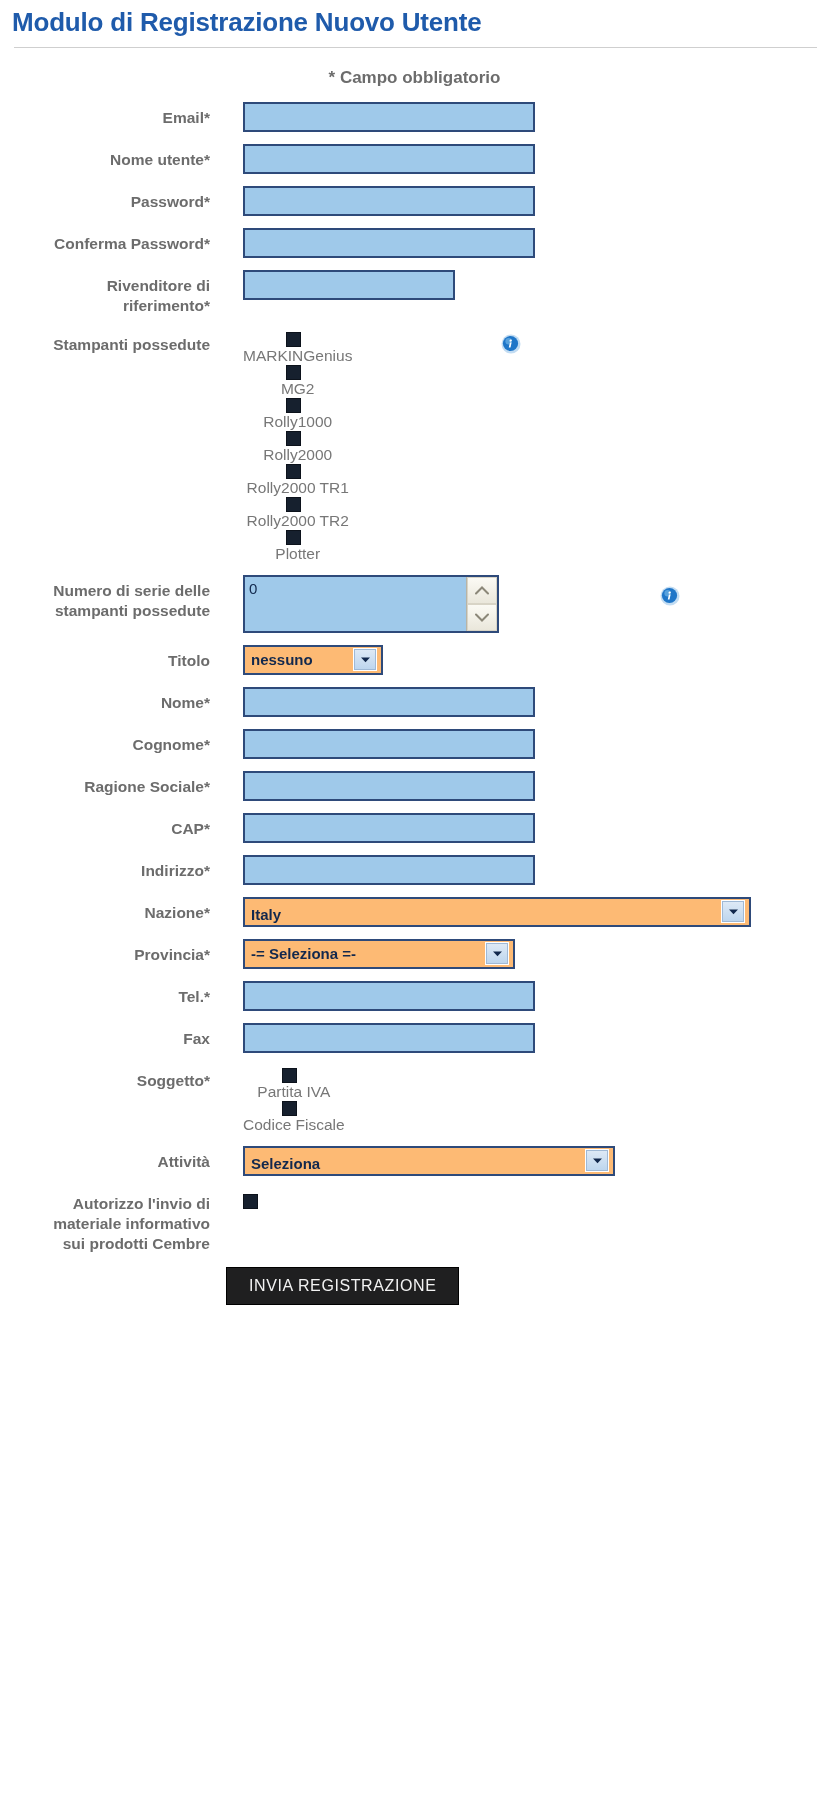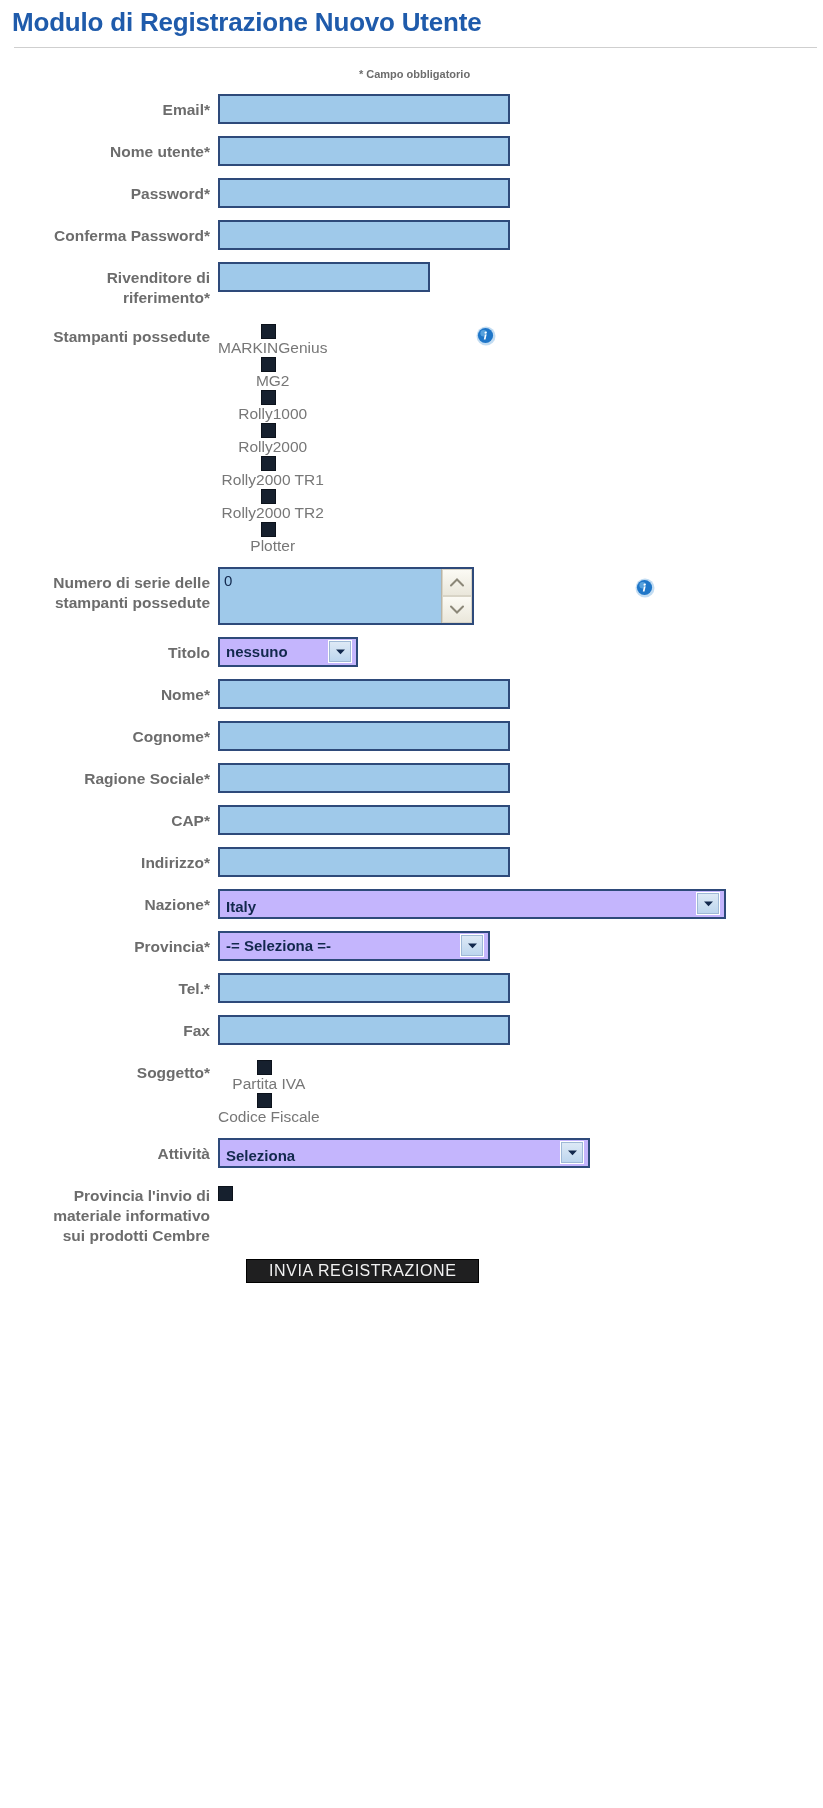--- a/index.html
+++ b/index.html
@@ -39,34 +39,35 @@
   }
   .title-rule {
     height: 1px;
     background: #cfcfcf;
     margin: 2px 6px 0 6px;
   }
 
   .required-note {
     text-align: center;
     color: #6c6c6c;
-    font-size: 11px;
+    font-size: 17px;
     font-weight: bold;
     padding: 20px 0 14px 0;
     margin-left: 6px;
   }
 
   
   .form {
     width: 823px;
   }
   .row {
     display: flex;
     align-items: flex-start;
     margin-bottom: 12px;
+    gap: 25px;
   }
 
   .lbl {
     width: 218px;
     min-width: 218px;
     text-align: right;
     padding-right: 8px;
     box-sizing: border-box;
     color: #6c6c6c;
     font-size: 15.5px;
@@ -142,21 +143,21 @@
     box-sizing: border-box;
     background: linear-gradient(#fbfaf4, #eae7db);
   }
   .ta-arrow svg { display: block; }
 
   
   .sel {
     position: relative;
     display: inline-flex;
     align-items: center;
-    background: #c4b5fd;
+    background: #fdba74;
     border: 2px solid #2e4a7a;
     height: 30px;
     box-sizing: border-box;
     padding: 0 4px 0 6px;
   }
   .sel .sel-val {
     font-size: 15px;
     font-weight: bold;
     color: #12284d;
     white-space: nowrap;
@@ -221,23 +222,22 @@
     margin-top: 4px;
   }
   .submit-pad { width: 226px; min-width: 226px; }
   .submit-btn {
     background: #1f1f20;
     color: #f2f2f2;
     border: 1px solid #000000;
     font-family: "Liberation Sans", sans-serif;
     font-size: 16px;
     letter-spacing: 0.6px;
-    padding: 2px 22px;
+    padding: 9px 22px;
     cursor: pointer;
-    margin-left: 20px;
   }
 </style>
 </head>
 <body>
 
 <div class="page">
 
   <div class="header">
     <div class="page-title">Modulo di Registrazione Nuovo Utente</div>
     <div class="title-rule"></div>
@@ -480,21 +480,21 @@
             <svg width="11" height="8" viewBox="0 0 11 8">
                 <path d="M1 1.5 L5.5 6.3 L10 1.5" fill="#12284d"></path>
               </svg>
           </span>
         </div>
       </div>
     </div>
 
     <div class="row">
       <div class="lbl">
-        <span>Provincia l'invio di</span><br>
+        <span>Autorizzo l'invio di</span><br>
         <span>materiale informativo</span><br>
         <span>sui prodotti Cembre</span>
       </div>
       <div class="ctrl">
         <span class="cbox" style="margin-top:6px;"></span>
       </div>
     </div>
 
     <div class="submit-row">
       <div class="submit-pad"></div>

